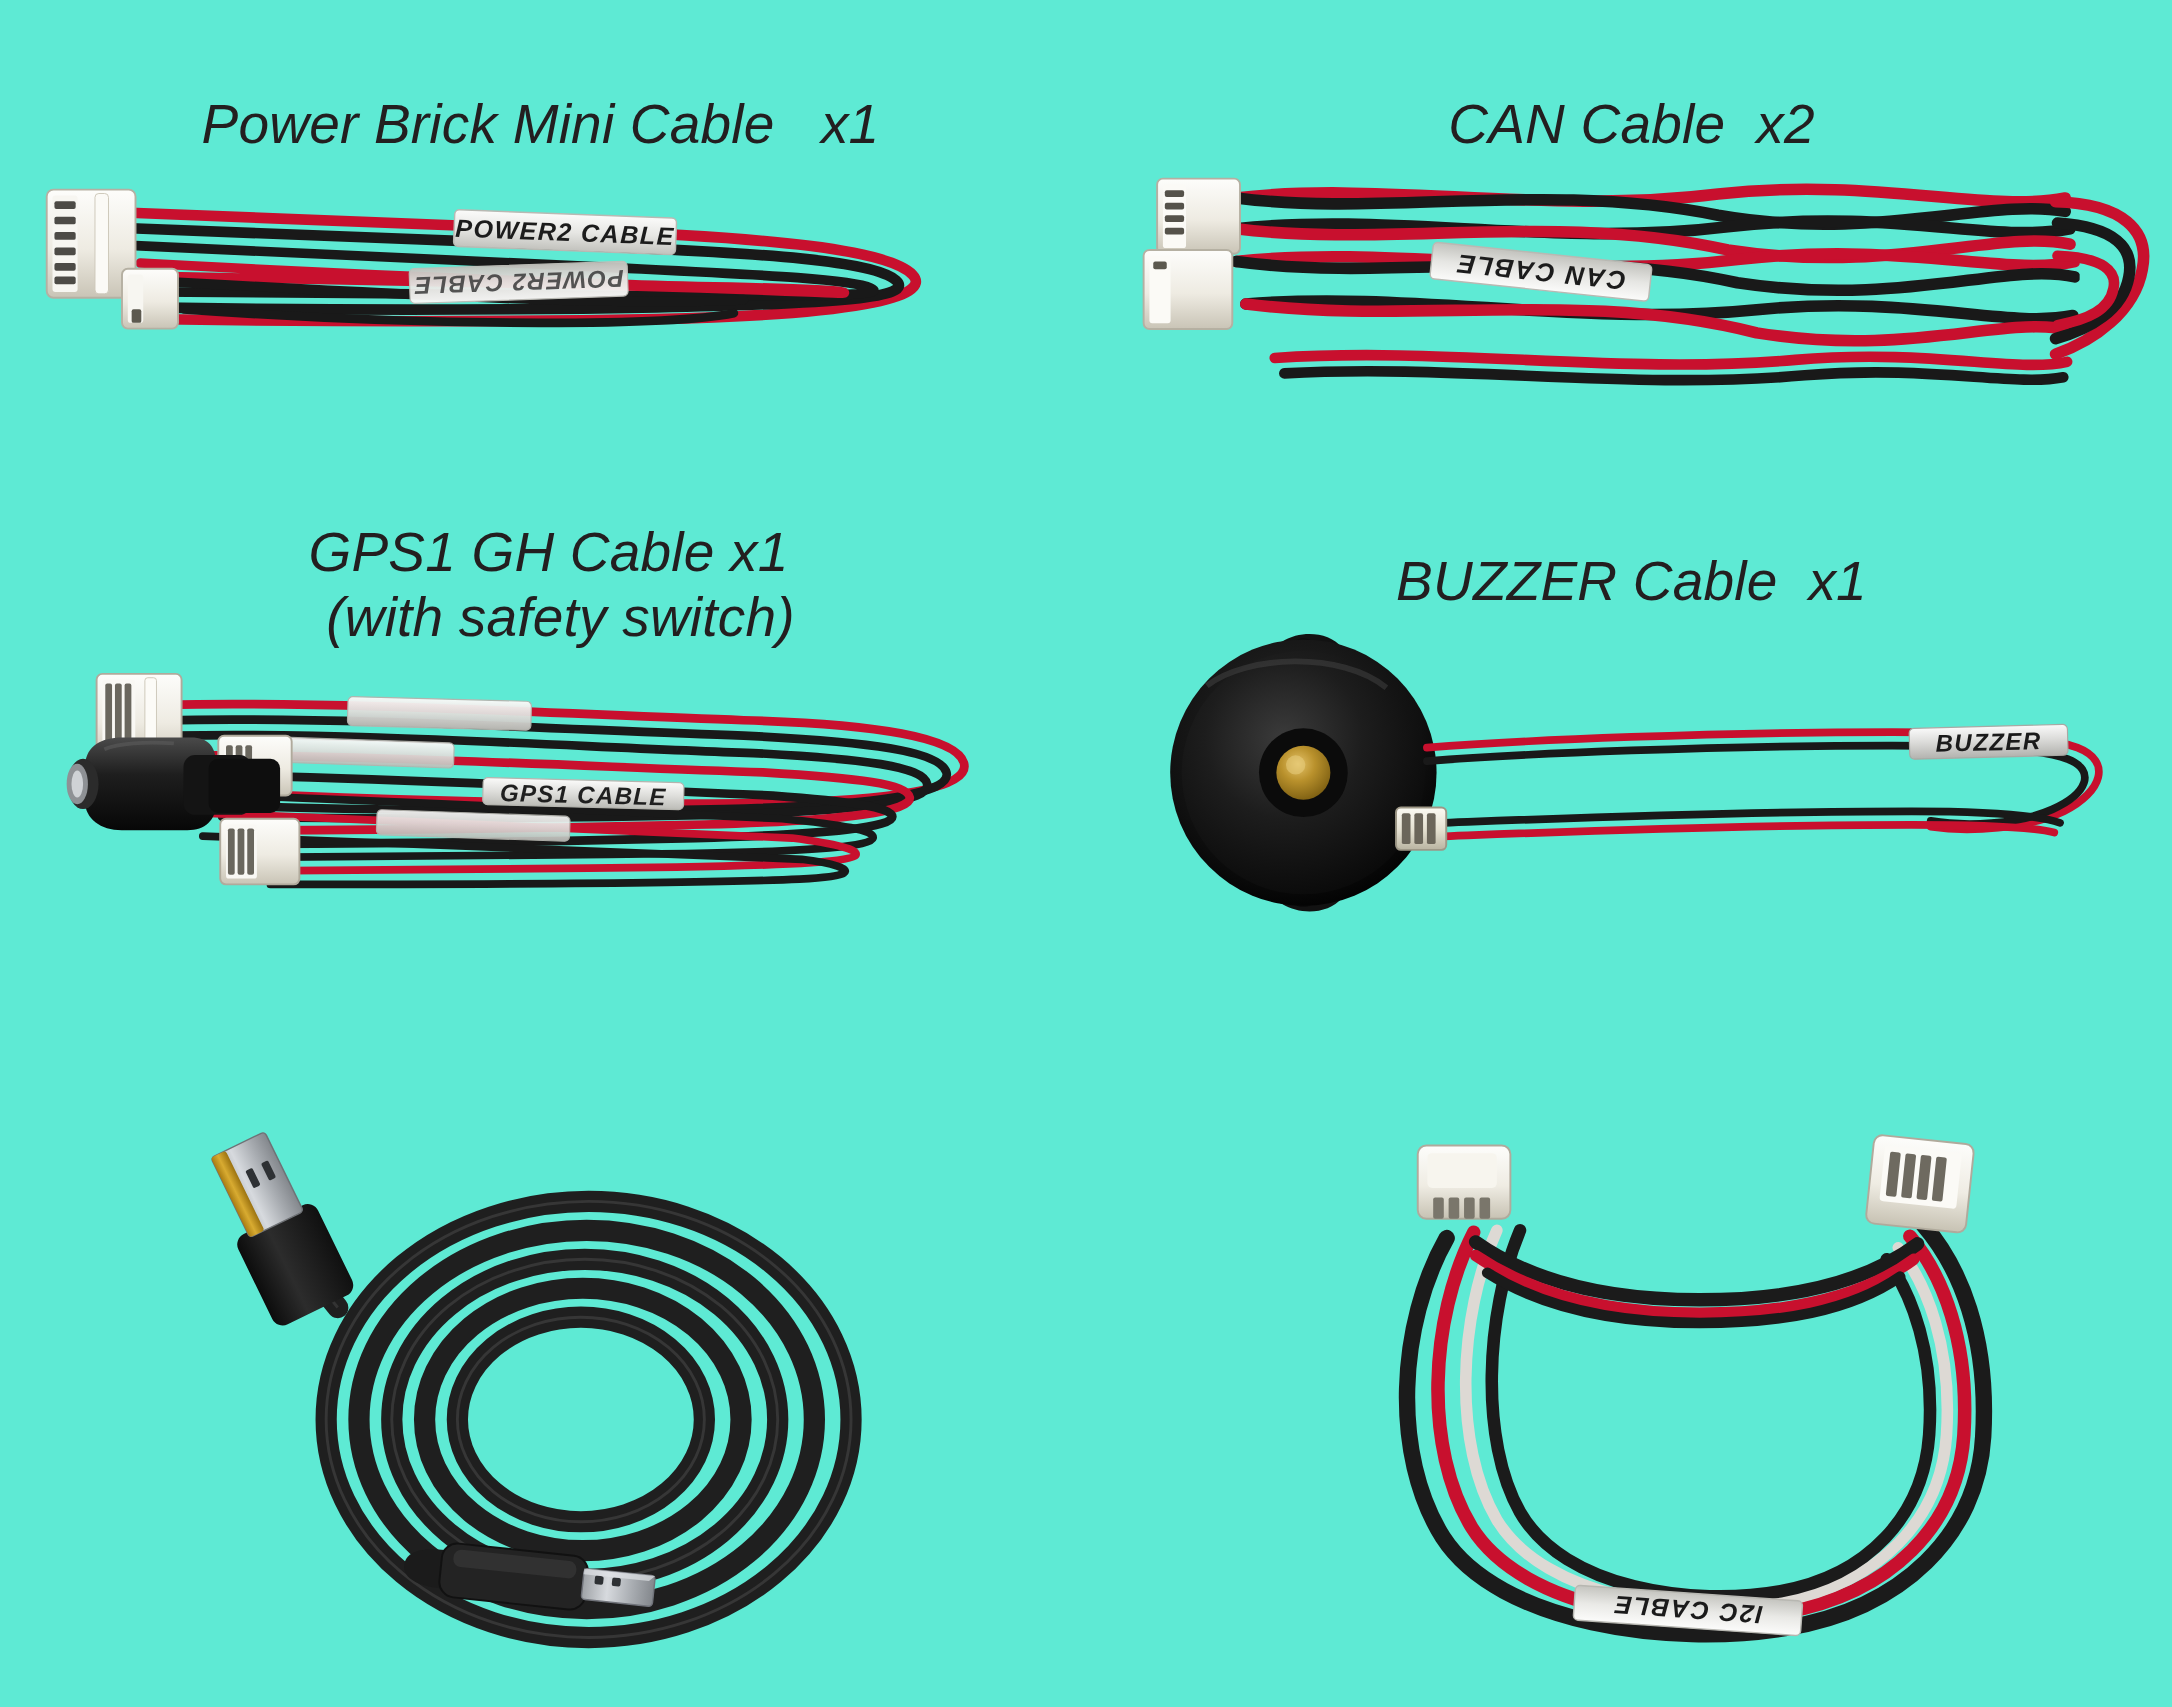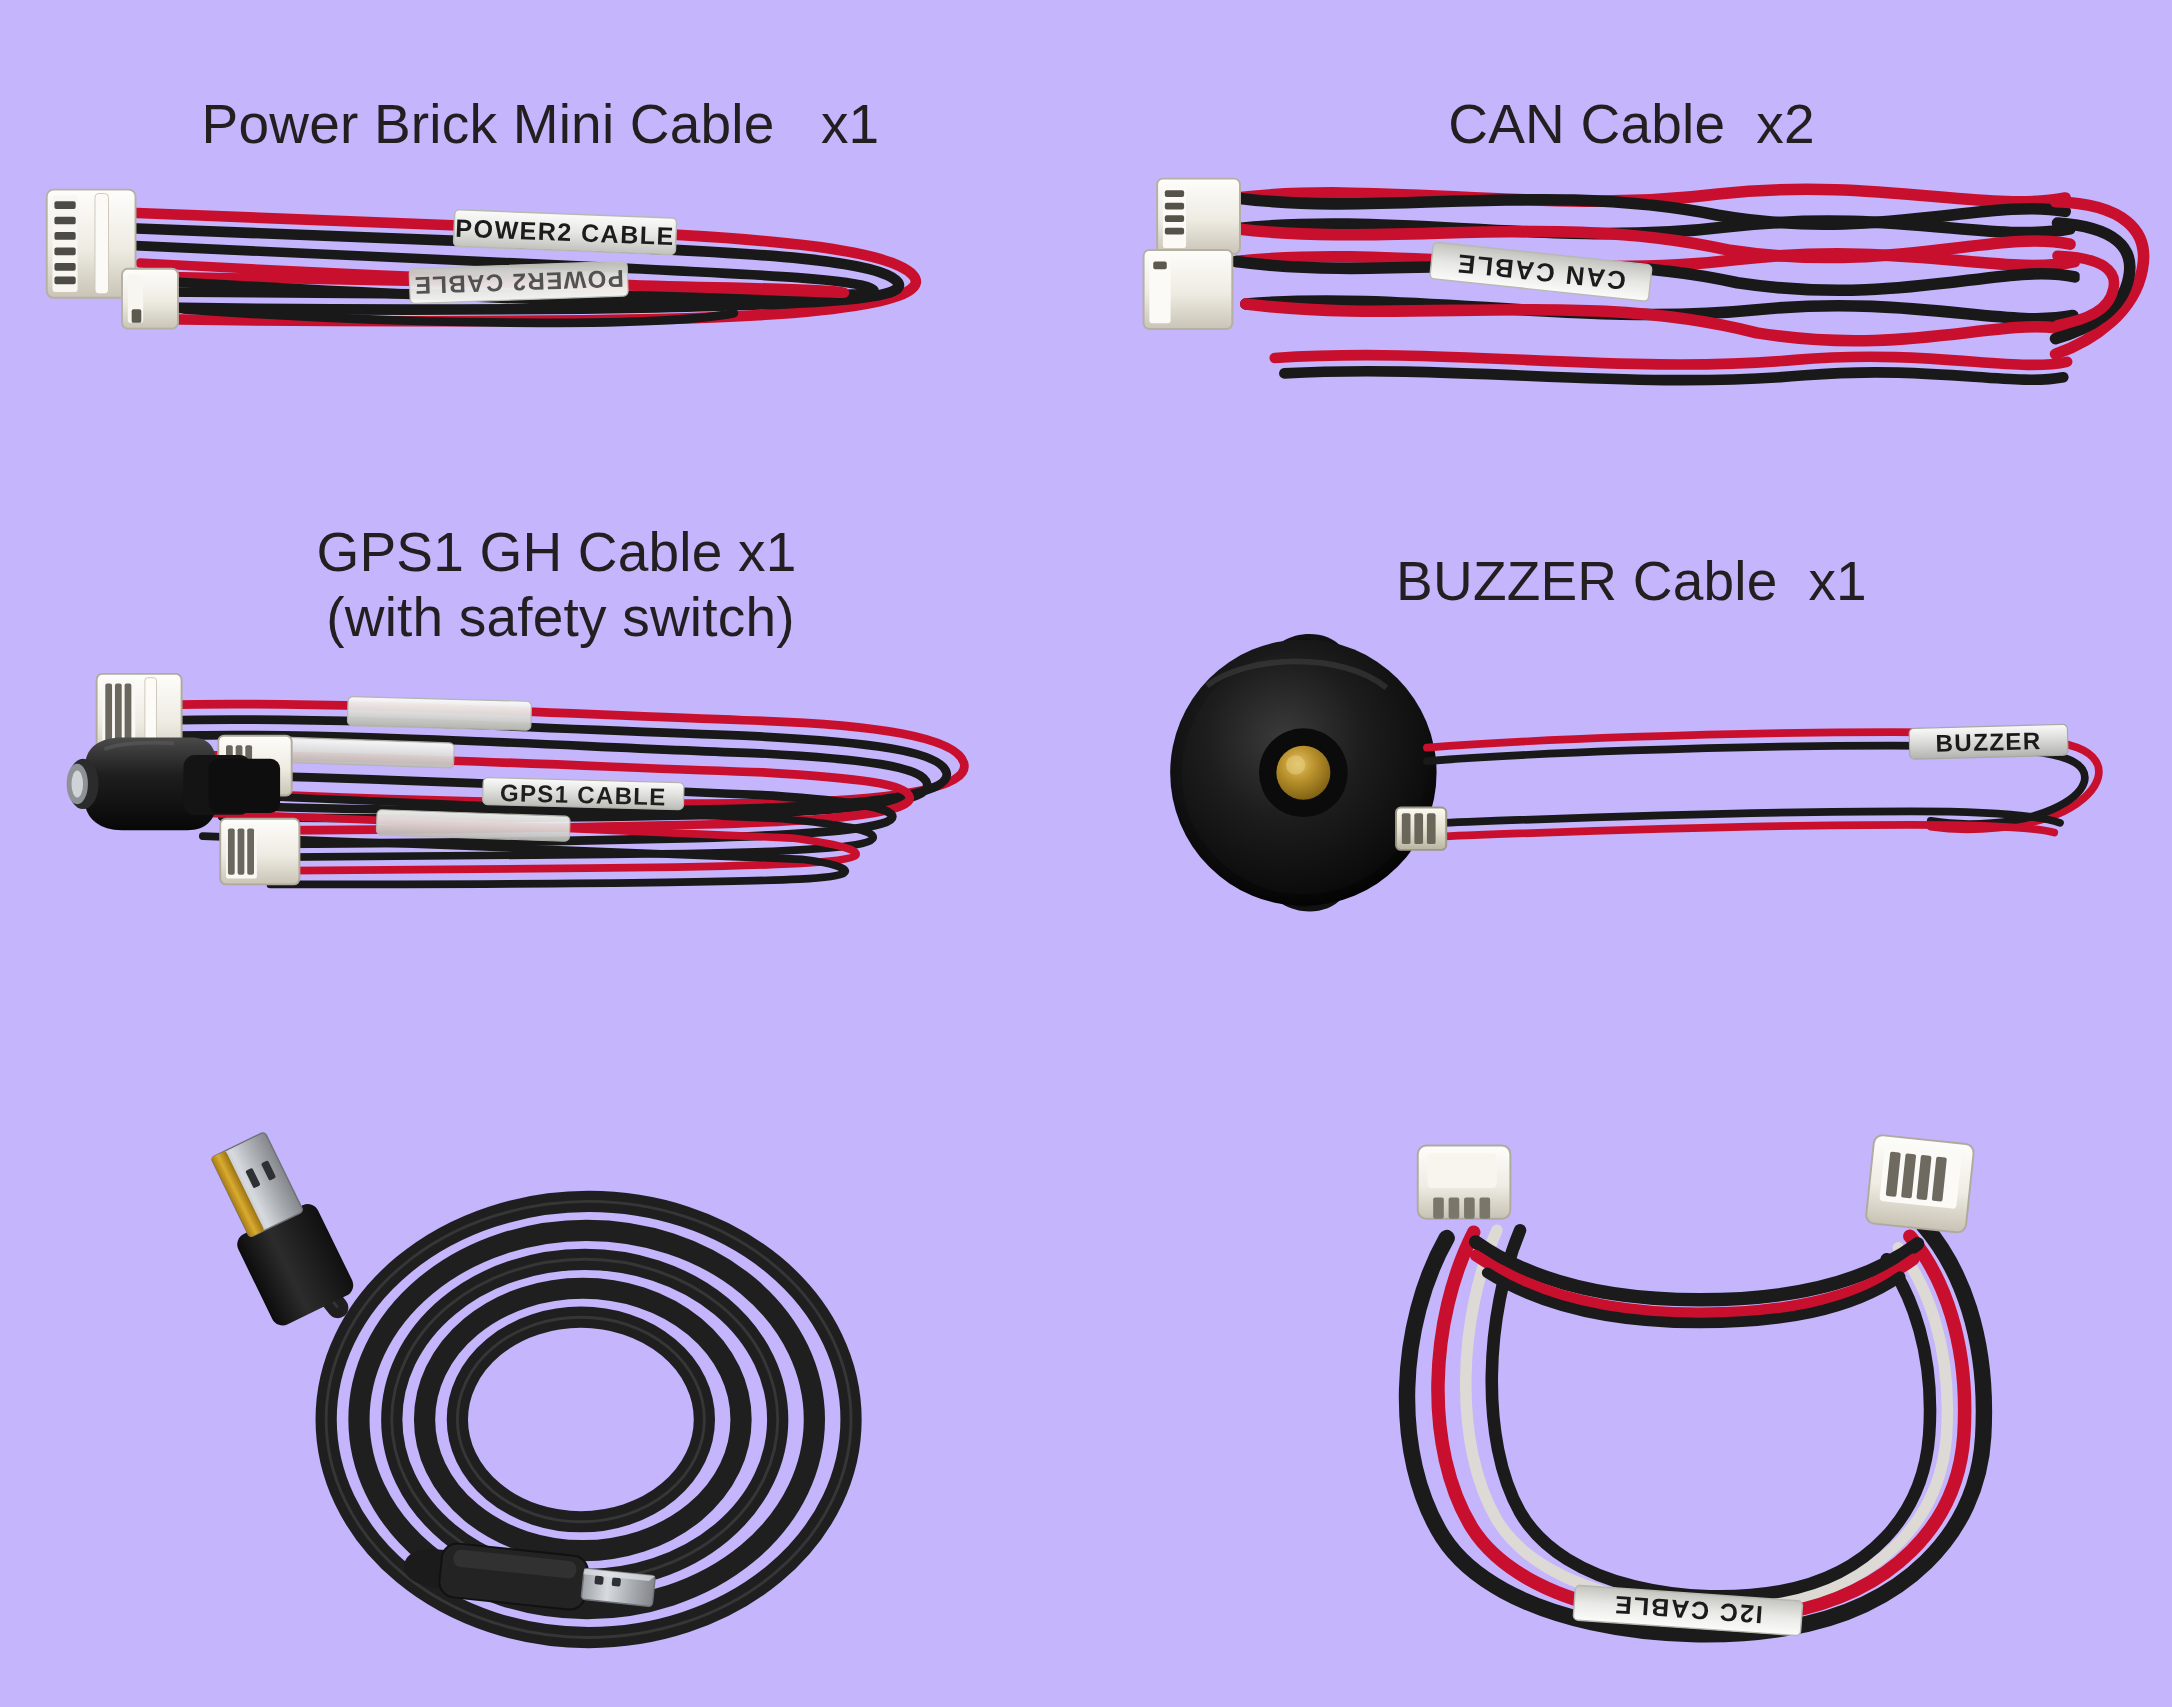--- a/index.html
+++ b/index.html
@@ -8,21 +8,22 @@
     width: 2172px;
     height: 1707px;
     background: #ffffff;
     font-family: "Liberation Sans", sans-serif;
     overflow: hidden;
   }
   #sheet {
     position: relative;
     width: 2172px;
     height: 1707px;
-    background: #c4b5fd;
+    background: #5eead4;
+    font-style: italic;
   }
   .cell { position: absolute; }
   .caption {
     position: absolute;
     text-align: center;
     color: #231f20;
     font-family: "Liberation Sans", sans-serif;
     font-weight: 400;
     font-size: 55px;
     line-height: 1.18;
@@ -168,21 +169,21 @@
           <rect x="4" y="84" width="92" height="82" rx="6" fill="url(#connWhite2)" stroke="#b5b0a2" stroke-width="2"></rect>
           <rect x="10" y="90" width="22" height="70" rx="3" fill="#fbfaf6"></rect>
           <rect x="14" y="96" width="14" height="8" rx="2" fill="#5c594f"></rect>
         </g>
       </svg>
     </div>
   </div>
 
   <div class="cell" style="left:0px; top:483px; width:1081px; height:541px;">
 
-    <div class="caption two-line" style="left:16px; top:39px; width:1081px;">GPS1 GH Cable x1</div>
+    <div class="caption two-line" style="left:8px; top:39px; width:1081px;">GPS1 GH Cable x1</div>
     <div class="caption two-line" style="left:0px; top:104px; width:1081px;margin-left:20px;">(with safety switch)</div>
 
     <div class="art" style="left:29px; top:183px; width:1043px; height:290px;">
       <svg width="1043" height="290" viewBox="0 0 1080 300">
         <defs>
           <linearGradient id="connWhite3" x1="0" y1="0" x2="0" y2="1">
             <stop offset="0%" stop-color="#fdfdfb"></stop>
             <stop offset="55%" stop-color="#eeebe2"></stop>
             <stop offset="100%" stop-color="#c9c4b6"></stop>
           </linearGradient>

